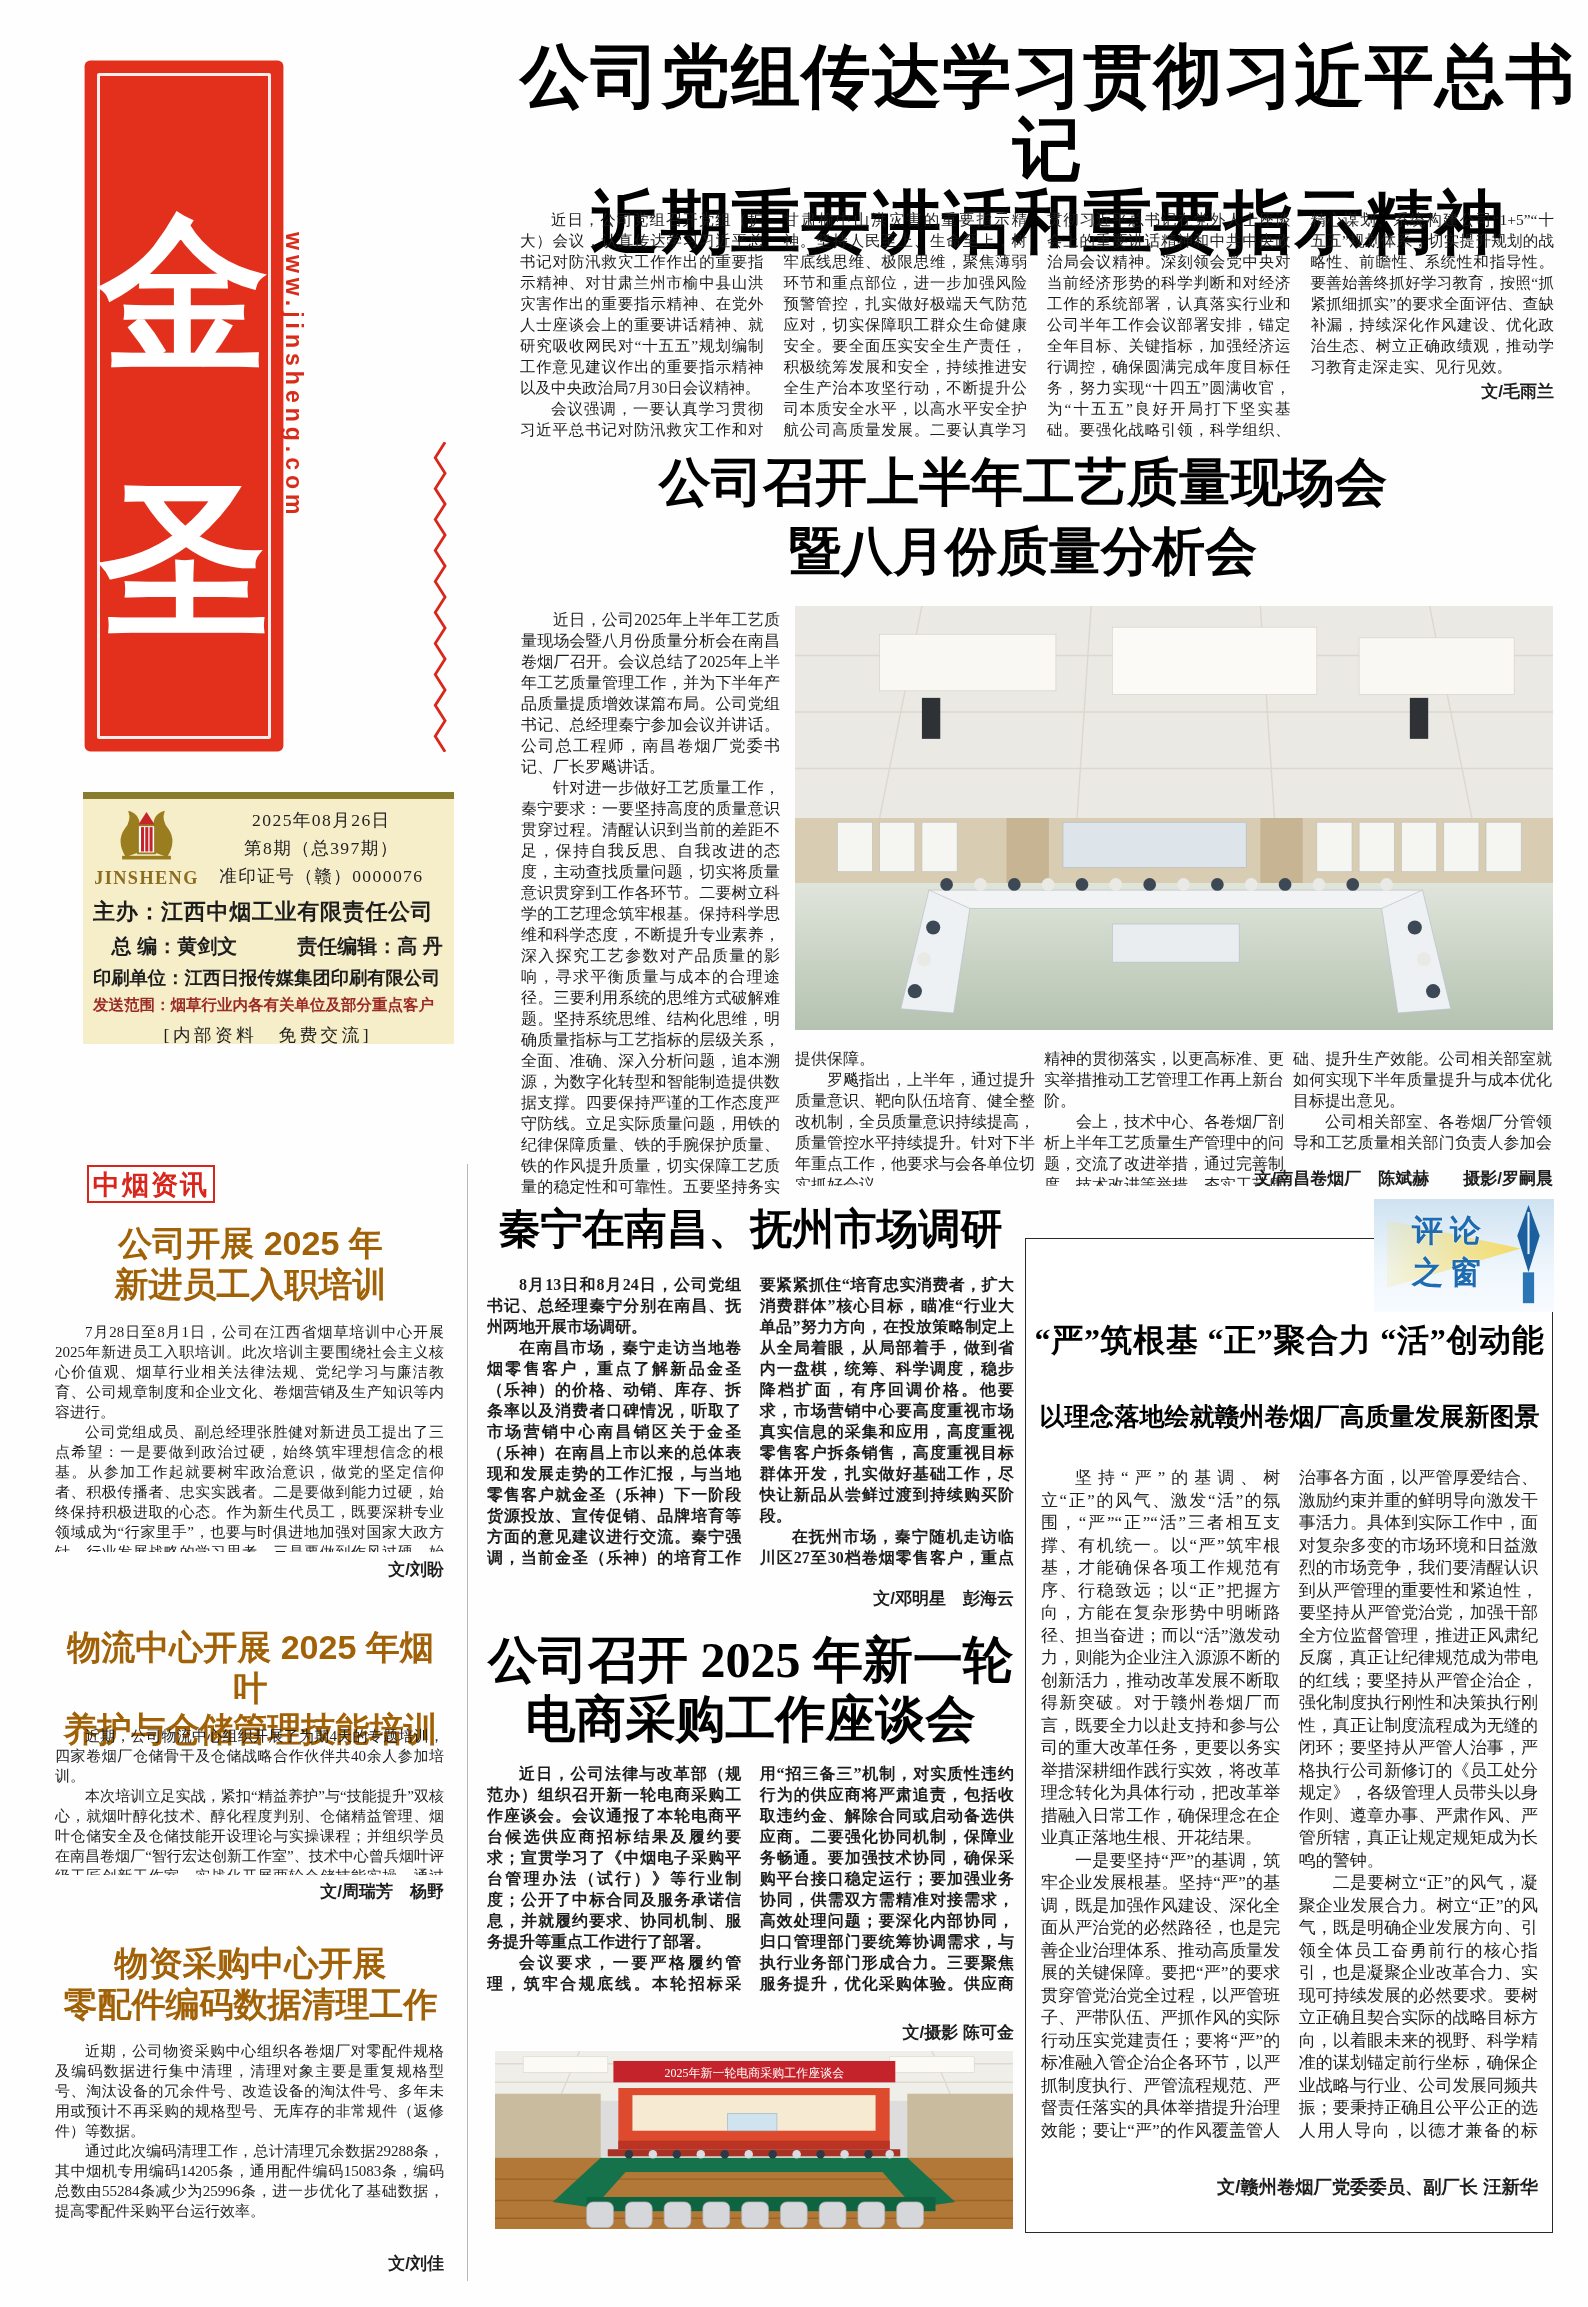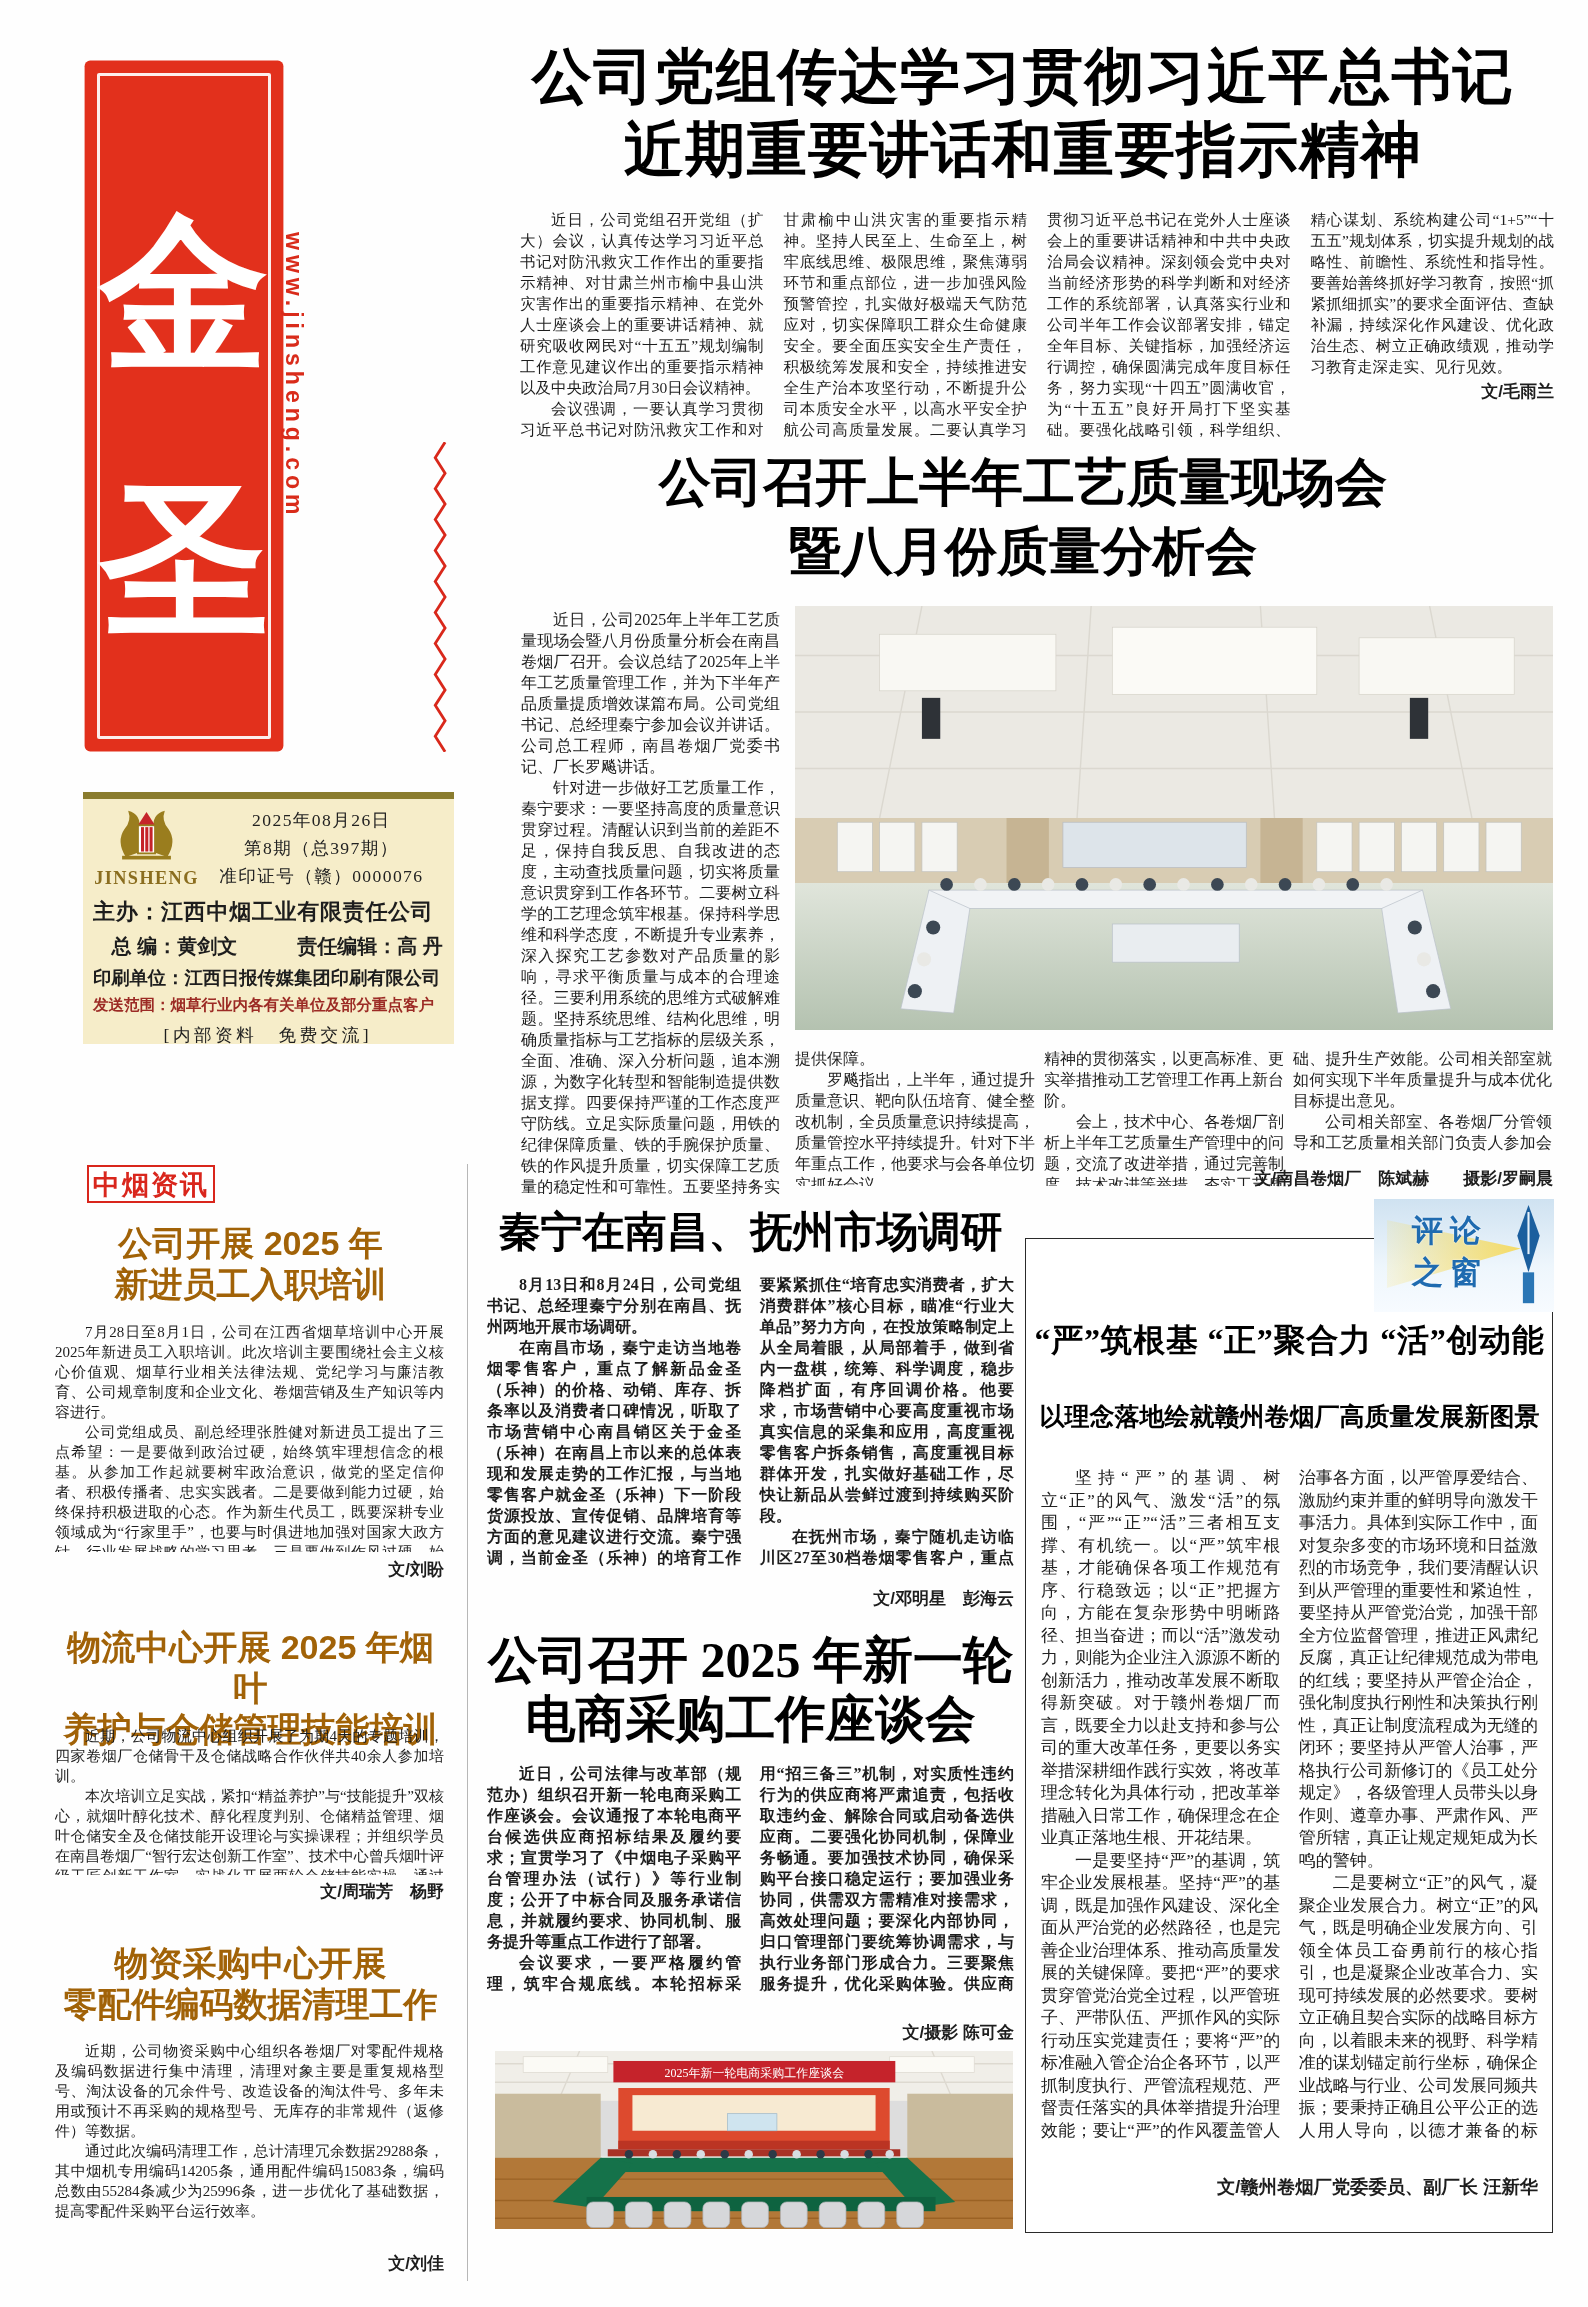--- a/index.html
+++ b/index.html
@@ -32,23 +32,23 @@
   .l-print{font:700 18.3px "Liberation Sans","DejaVu Sans",sans-serif;margin-top:5px;}
   .l-dist{font:700 15.5px "Liberation Sans","DejaVu Sans",sans-serif;margin-top:5px;color:#9c2b25;}
   .l-note{font-size:17.6px;text-align:center;margin-top:6.3px;letter-spacing:3.5px;}
 
   .cn-label{left:87px;top:1165px;width:128px;height:38px;border:2.8px solid #d9261c;color:#d9261c;
             font:700 27px/37px "Liberation Serif","DejaVu Serif",serif;text-align:center;
             letter-spacing:2.1px;background:#fff;box-sizing:border-box;}
 
   
   .hserif{font-family:"Liberation Serif","DejaVu Serif",serif;font-weight:900;text-align:center;color:#000;}
-  .top-title{left:493px;top:41px;width:1060px;font-size:60px;line-height:73px;letter-spacing:1.4px;}
+  .top-title{left:518px;top:41px;width:1060px;font-size:69px;line-height:73px;letter-spacing:1.4px;}
   .q-title{left:493px;top:448px;width:1060px;font-size:52px;line-height:69px;}
-  .m-title{left:487px;top:1207px;width:527px;font-size:42px;line-height:51px;}
+  .m-title{left:487px;top:1207px;width:527px;font-size:42px;line-height:51px;font-family:Liberation Mono, monospace;}
   .e-title{left:487px;top:1631px;width:527px;font-size:50px;line-height:59px;}
 
   p{margin:0;text-indent:2em;}
   p.noind{text-indent:0;}
   .byline{font:700 17px "Liberation Sans","DejaVu Sans",sans-serif;text-align:right;text-indent:0;margin-top:2.8px;}
   .body4{left:520px;top:209px;width:1034px;height:234px;column-count:4;column-gap:20px;
          font-size:15.5px;line-height:21px;text-align:justify;overflow:hidden;}
   .colblock{font-size:16px;line-height:21px;text-align:justify;overflow:hidden;}
   .q-col1{left:521px;top:609px;width:259px;height:590px;}
   .q-col2{left:795px;top:1048px;width:240px;height:138px;}

